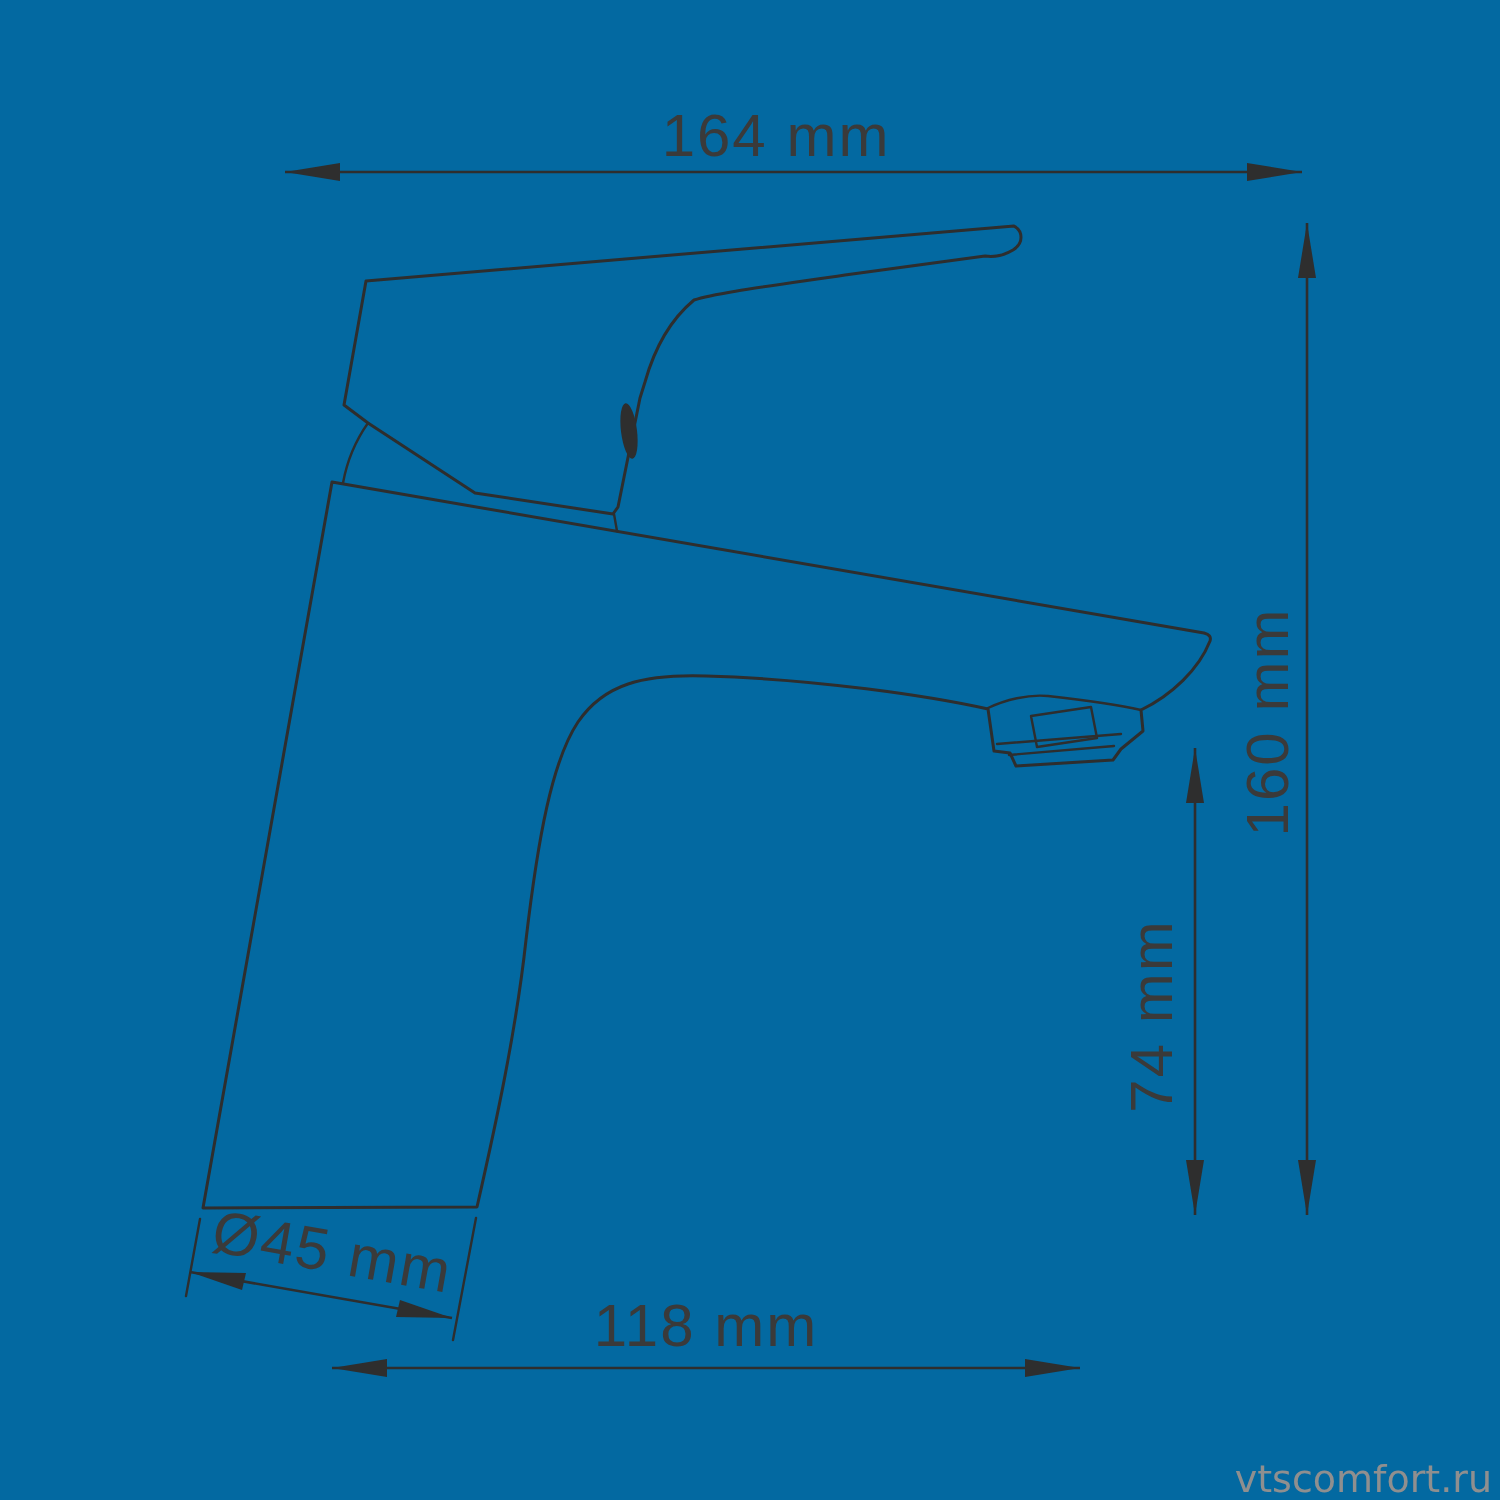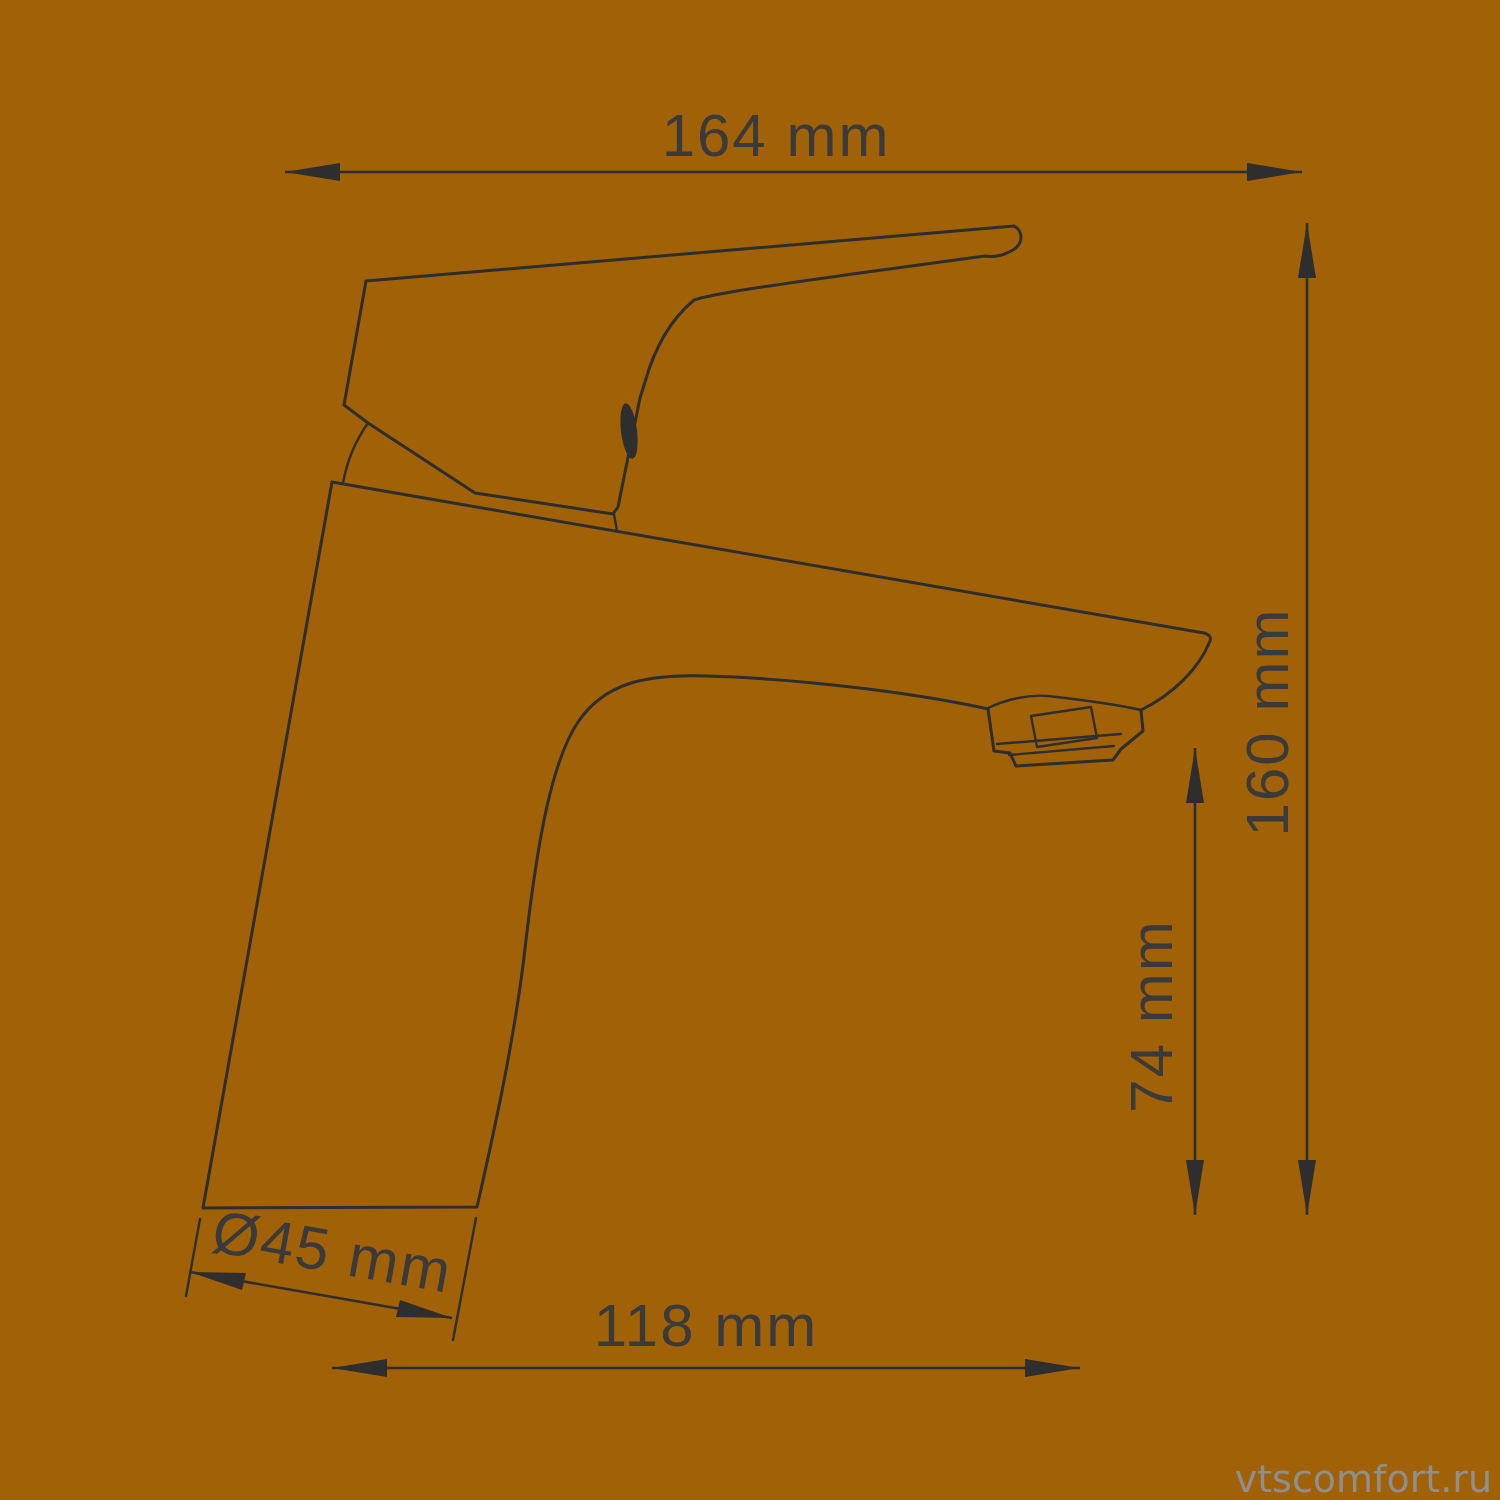--- a/index.html
+++ b/index.html
@@ -4,21 +4,21 @@
 <style>
   html, body {
     margin: 0;
     padding: 0;
     background: #ffffff;
   }
   .stage {
     position: relative;
     width: 1500px;
     height: 1500px;
-    background: #a16207;
+    background: #0369a1;
     overflow: hidden;
   }
   svg { display: block; }
   .outline {
     fill: none;
     stroke: #2e2e2e;
     stroke-width: 3;
     stroke-linejoin: round;
     stroke-linecap: round;
   }

